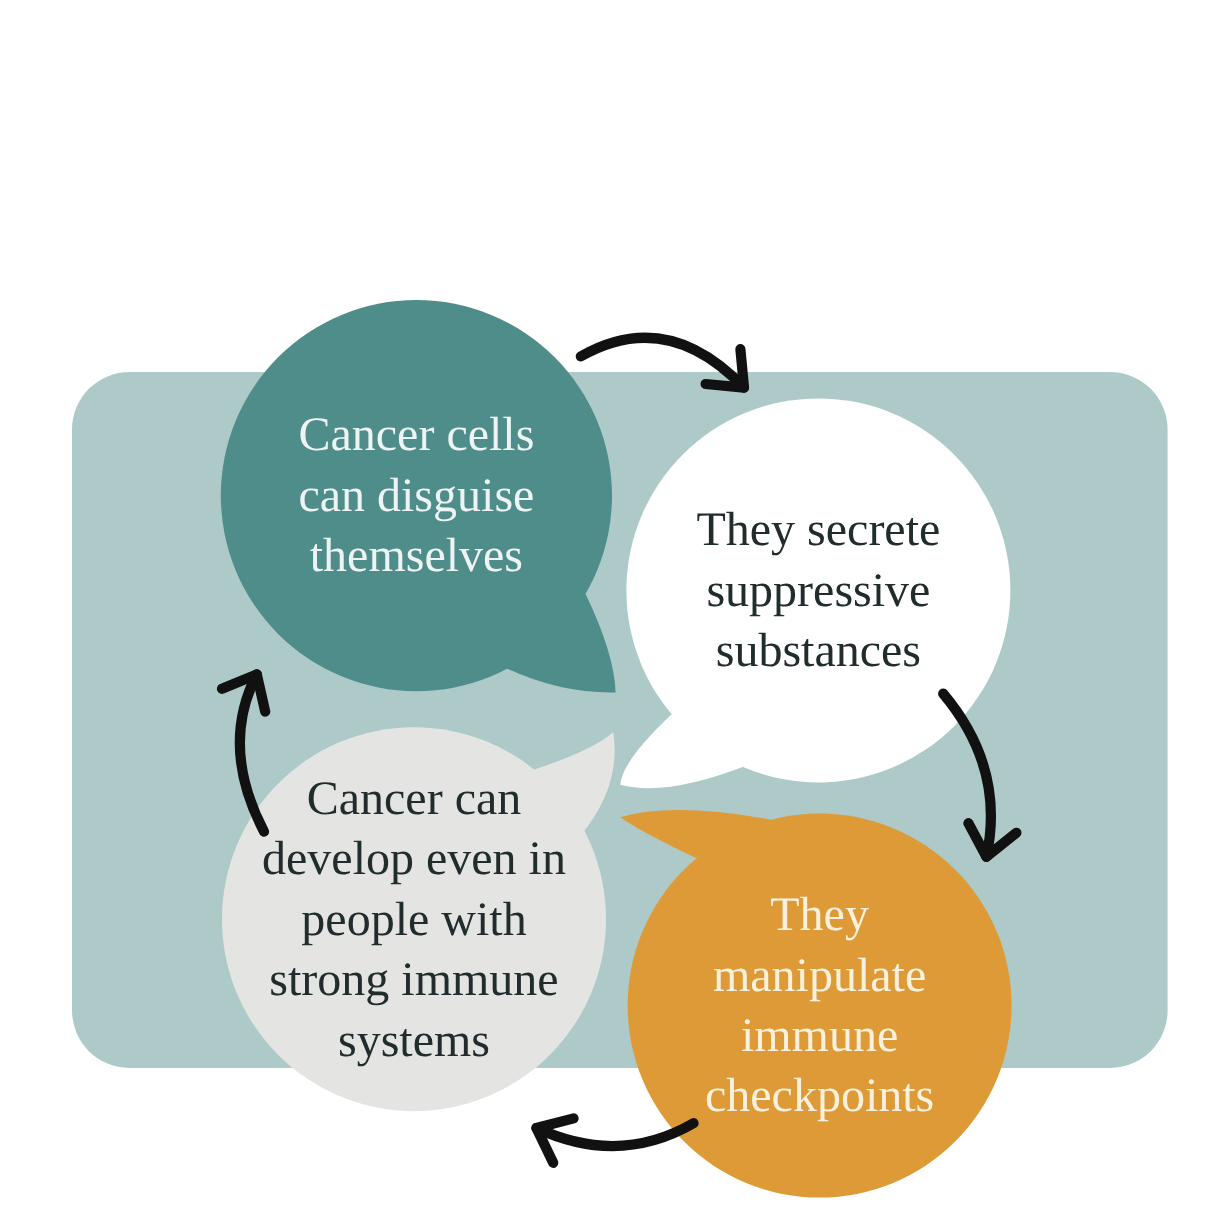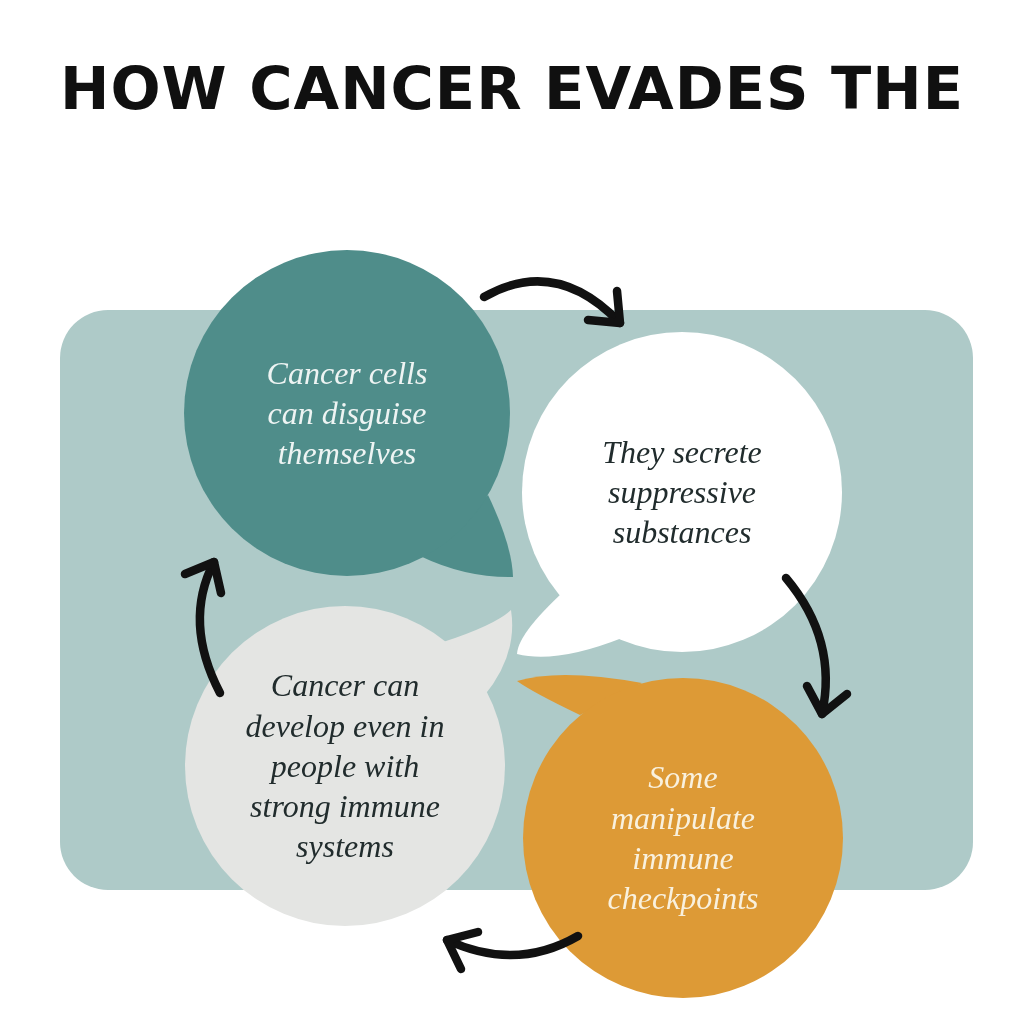--- a/index.html
+++ b/index.html
@@ -26,38 +26,36 @@
   }
   .title .line { display: block; }
   svg.scene { position: absolute; left: 0; top: 0; }
   .bubble-label {
     position: absolute;
     display: flex;
     align-items: center;
     justify-content: center;
     text-align: center;
     font-family: "Liberation Serif", serif;
-    font-style: italic;
-    font-size: 32px;
+    font-size: 40px;
     line-height: 1.26;
     white-space: pre-line;
     pointer-events: none;
   }
   .label-disguise    { left: 192px; top: 258px; width: 310px; height: 310px; }
   .label-secrete     { left: 527px; top: 337px; width: 310px; height: 310px; }
   .label-develop     { left: 185px; top: 606px; width: 320px; height: 320px; }
   .label-checkpoints { left: 528px; top: 683px; width: 310px; height: 310px; }
 </style>
 </head>
 <body>
 
 <div class="canvas">
 
   <div class="title" style="color: rgb(16, 16, 16);">
-    <span class="line">HOW CANCER EVADES THE</span>
   </div>
 
   <svg class="scene" width="1024" height="1024" viewBox="0 0 1024 1024">
 
     <rect x="60" y="310" width="913" height="580" rx="48" fill="#aecac8"></rect>
 
     <g fill="#4f8d8a">
       <path d="M 488 495 Q 512 545 513 577 Q 466 578 420 556 Z"></path>
       <circle cx="347" cy="413" r="163"></circle>
     </g>
@@ -104,18 +102,18 @@
   <div class="bubble-label label-develop" style="color: rgb(33, 44, 45);">Cancer can
 develop even in
 people with
 strong immune
 systems</div>
 
   <div class="bubble-label label-secrete" style="color: rgb(33, 44, 45);">They secrete
 suppressive
 substances</div>
 
-  <div class="bubble-label label-checkpoints" style="color: rgb(249, 241, 222);">Some
+  <div class="bubble-label label-checkpoints" style="color: rgb(249, 241, 222);">They
 manipulate
 immune
 checkpoints</div>
 
 </div>
 
 </body></html>

